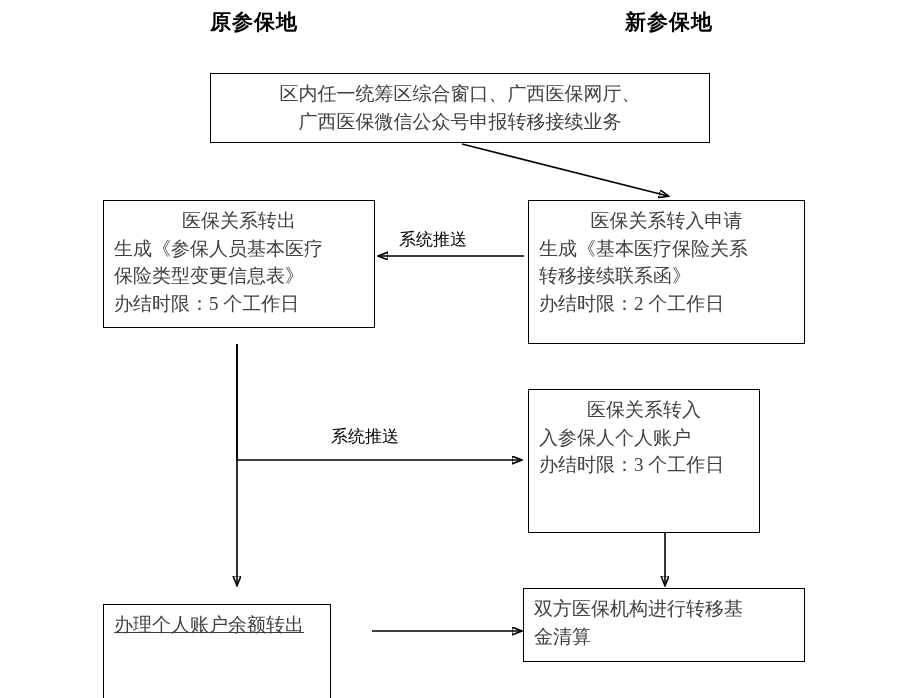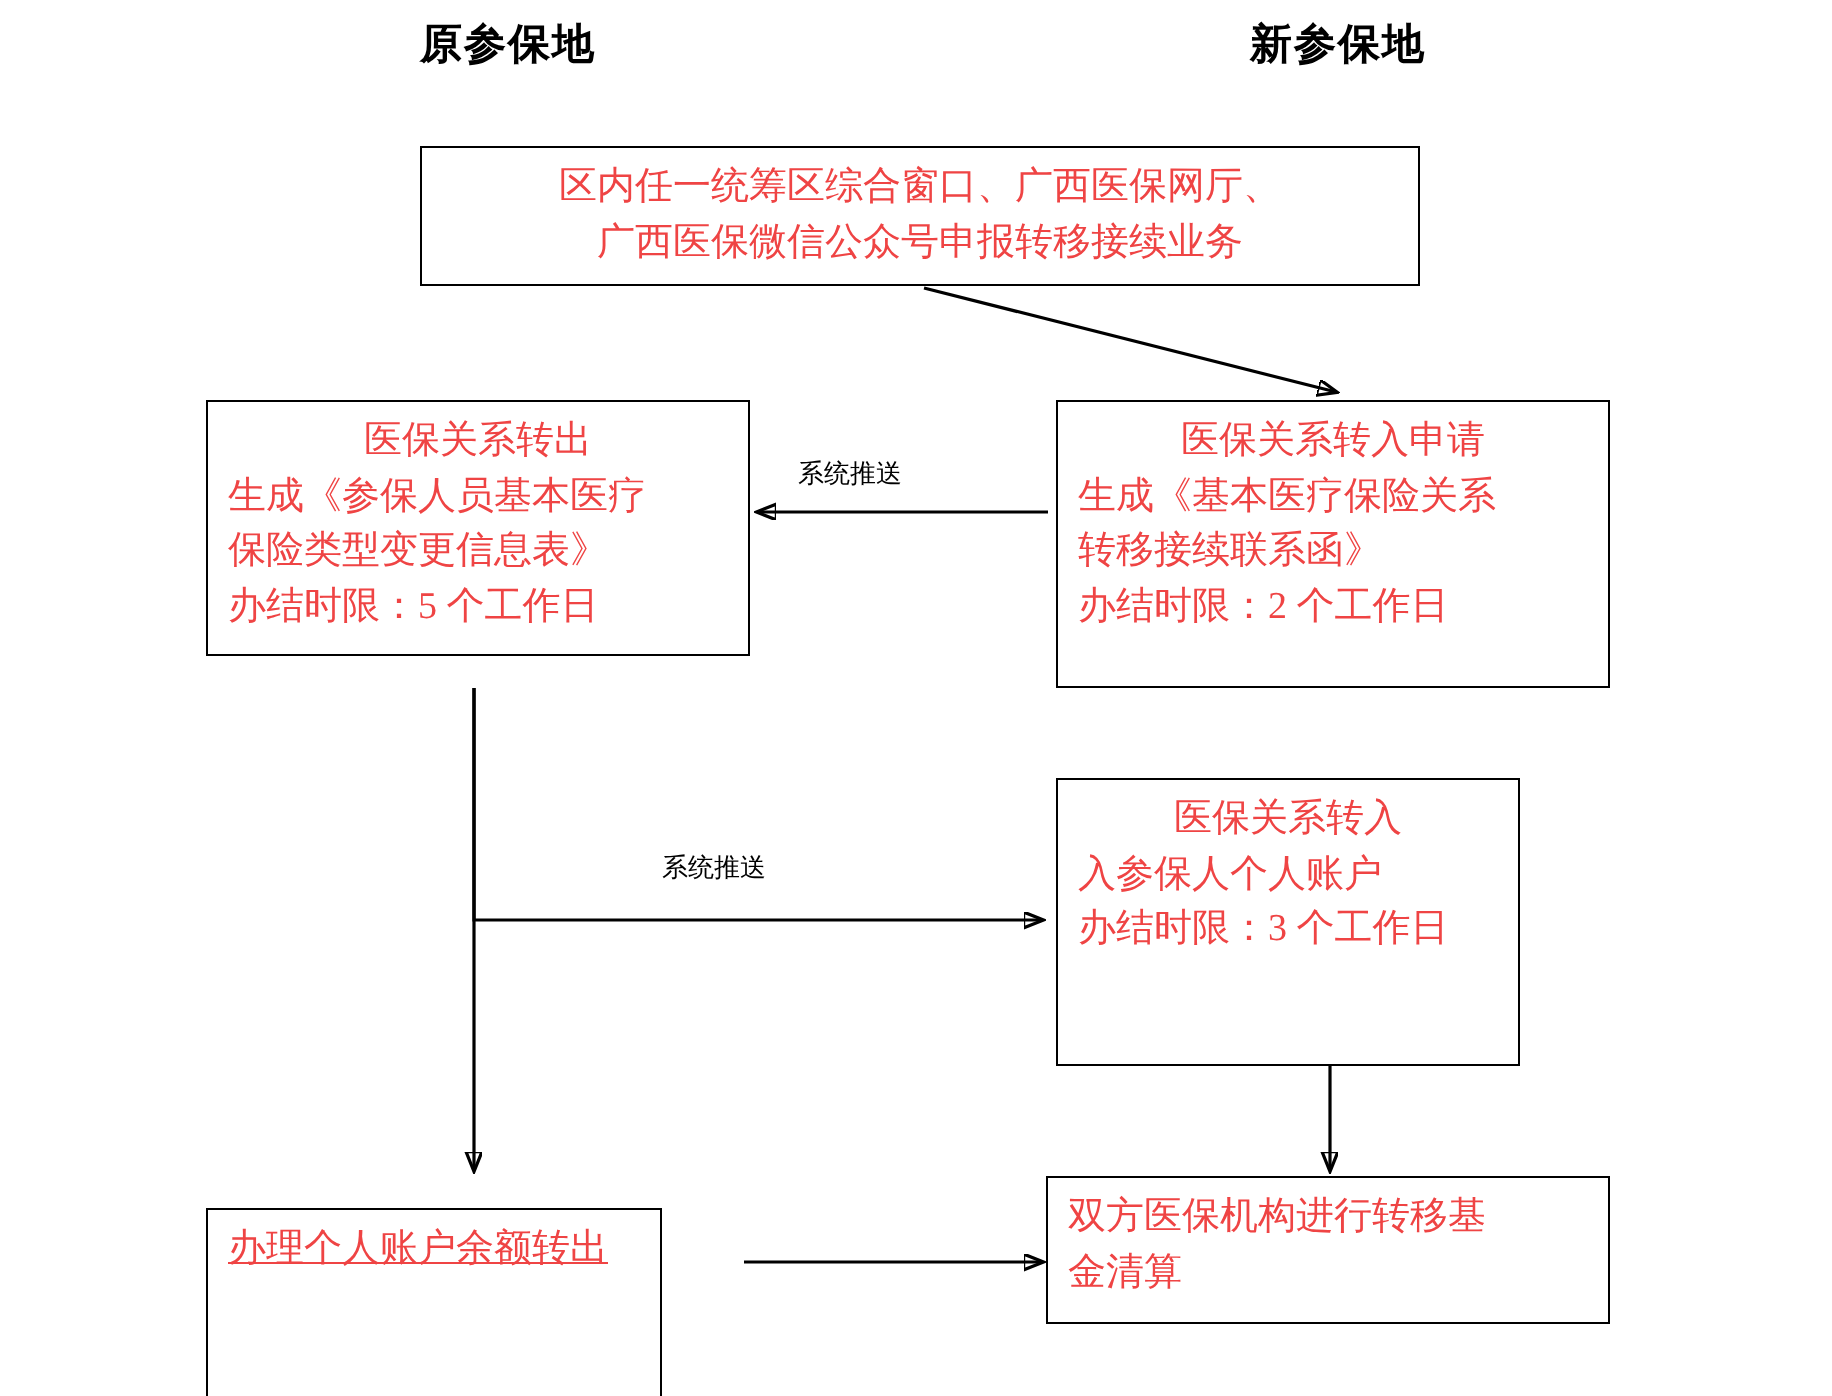--- a/index.html
+++ b/index.html
@@ -24,36 +24,36 @@
     white-space: nowrap;
     color: #000000;
   }
   .node {
     position: absolute;
     box-sizing: border-box;
     border: 1.4px solid #000000;
     background: #ffffff;
     font-size: 19px;
     line-height: 1.45;
-    color: #ef4444;
+    color: #404040;
     padding: 6px 10px;
   }
   .node .ln {
     display: block;
     white-space: nowrap;
   }
   .node .ln.center {
     text-align: center;
   }
   .node.centered-block {
     text-align: center;
   }
   .edge-label {
     position: absolute;
-    font-size: 13px;
+    font-size: 17px;
     white-space: nowrap;
     color: #000000;
     background: transparent;
   }
   svg.wires {
     position: absolute;
     left: 0;
     top: 0;
     width: 916px;
     height: 698px;

